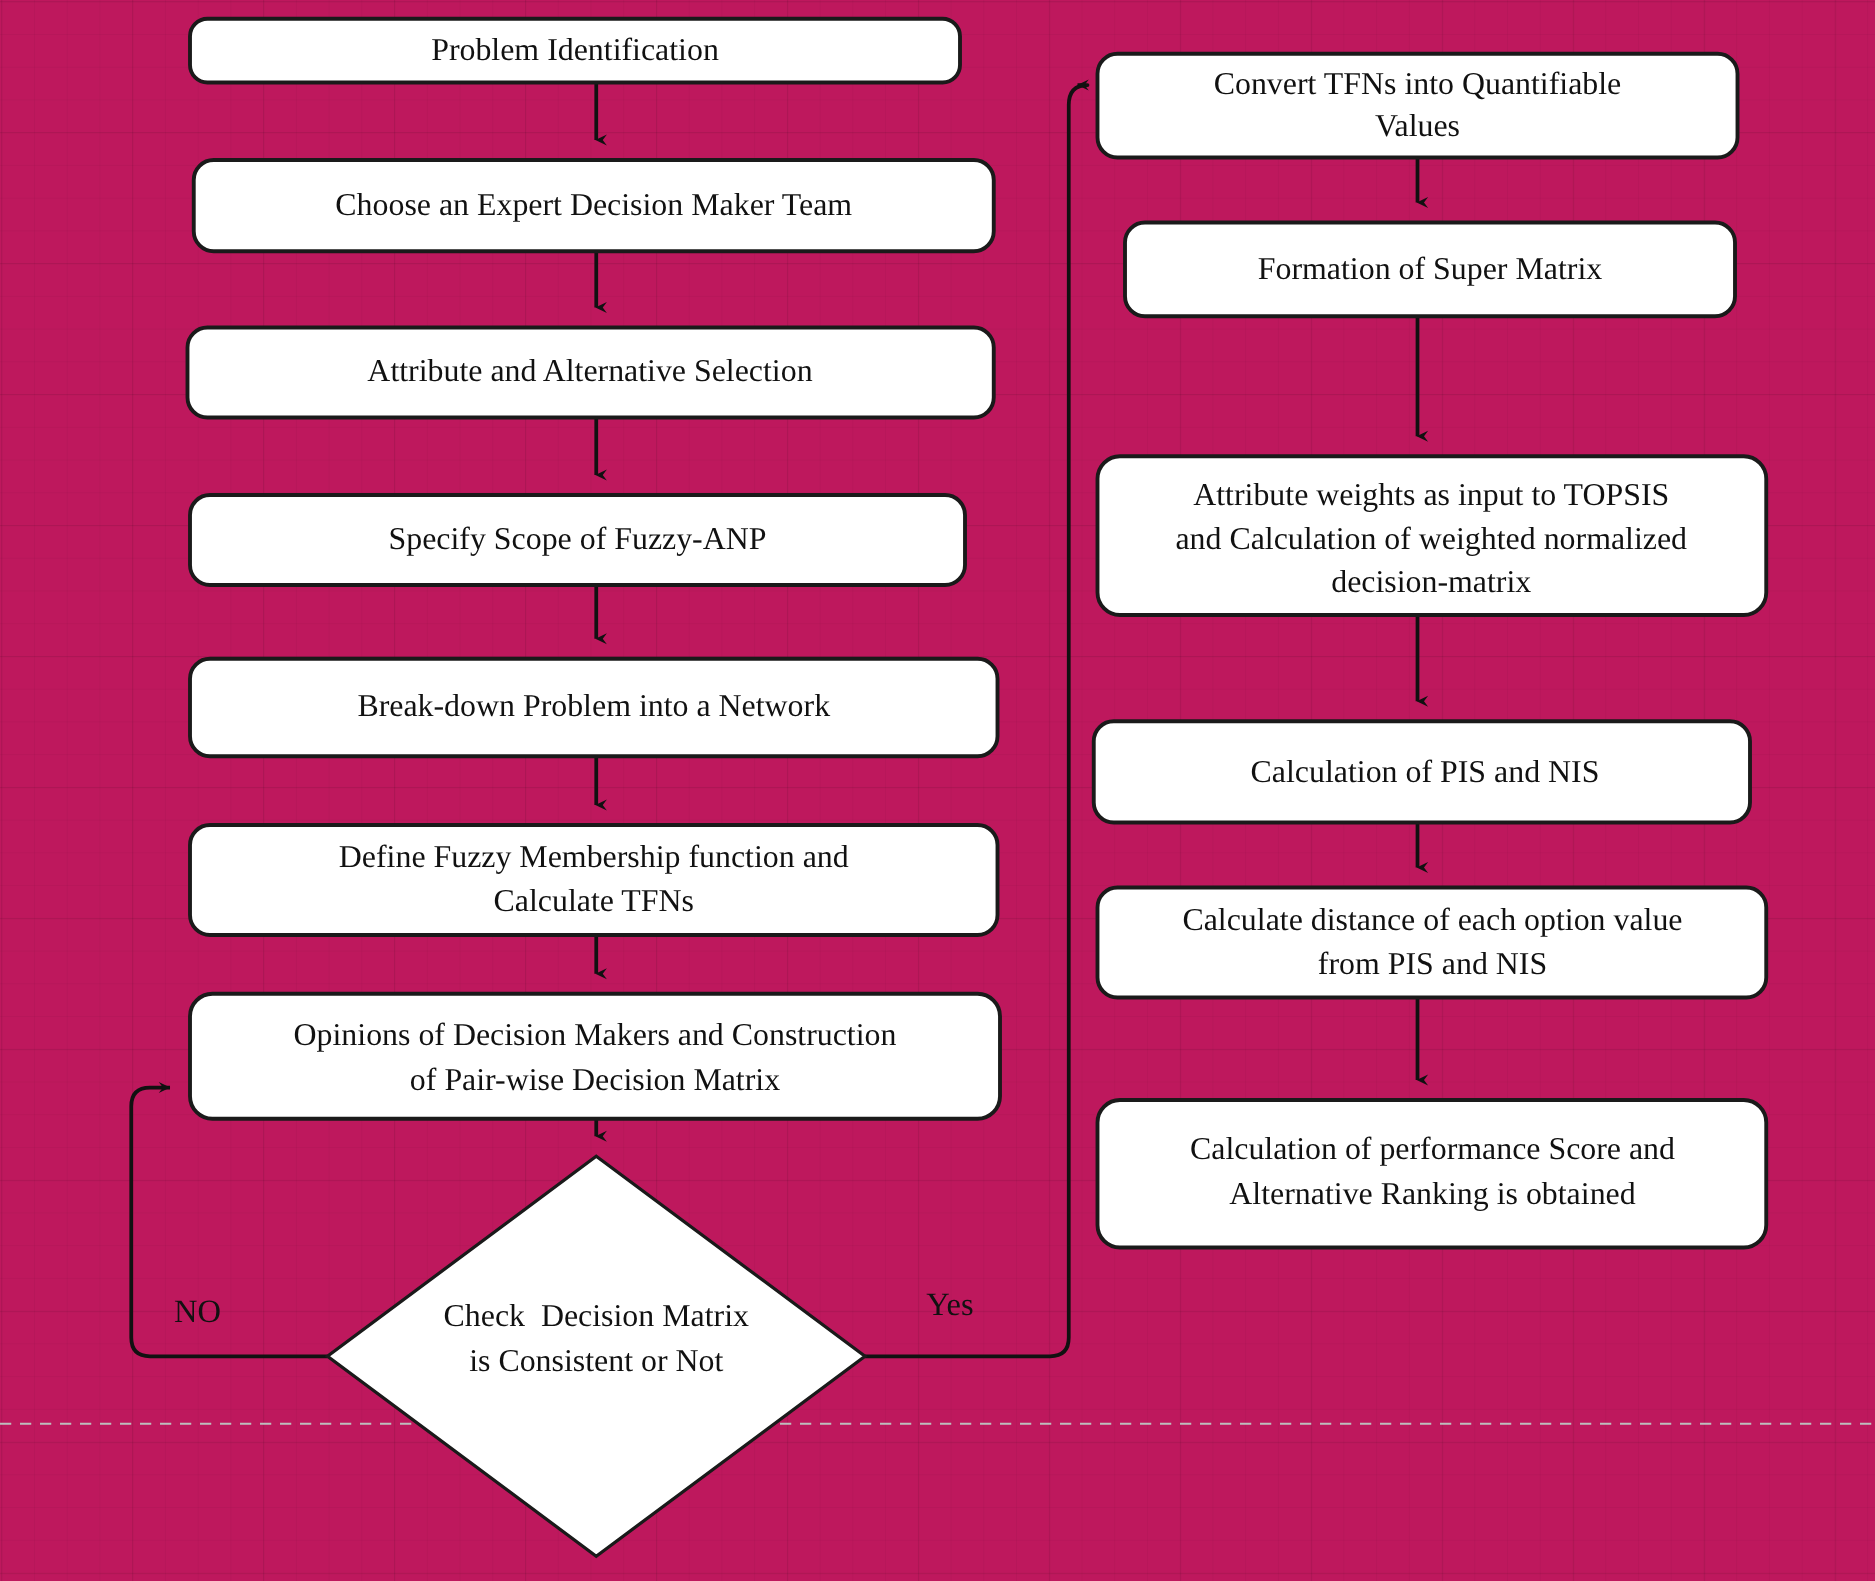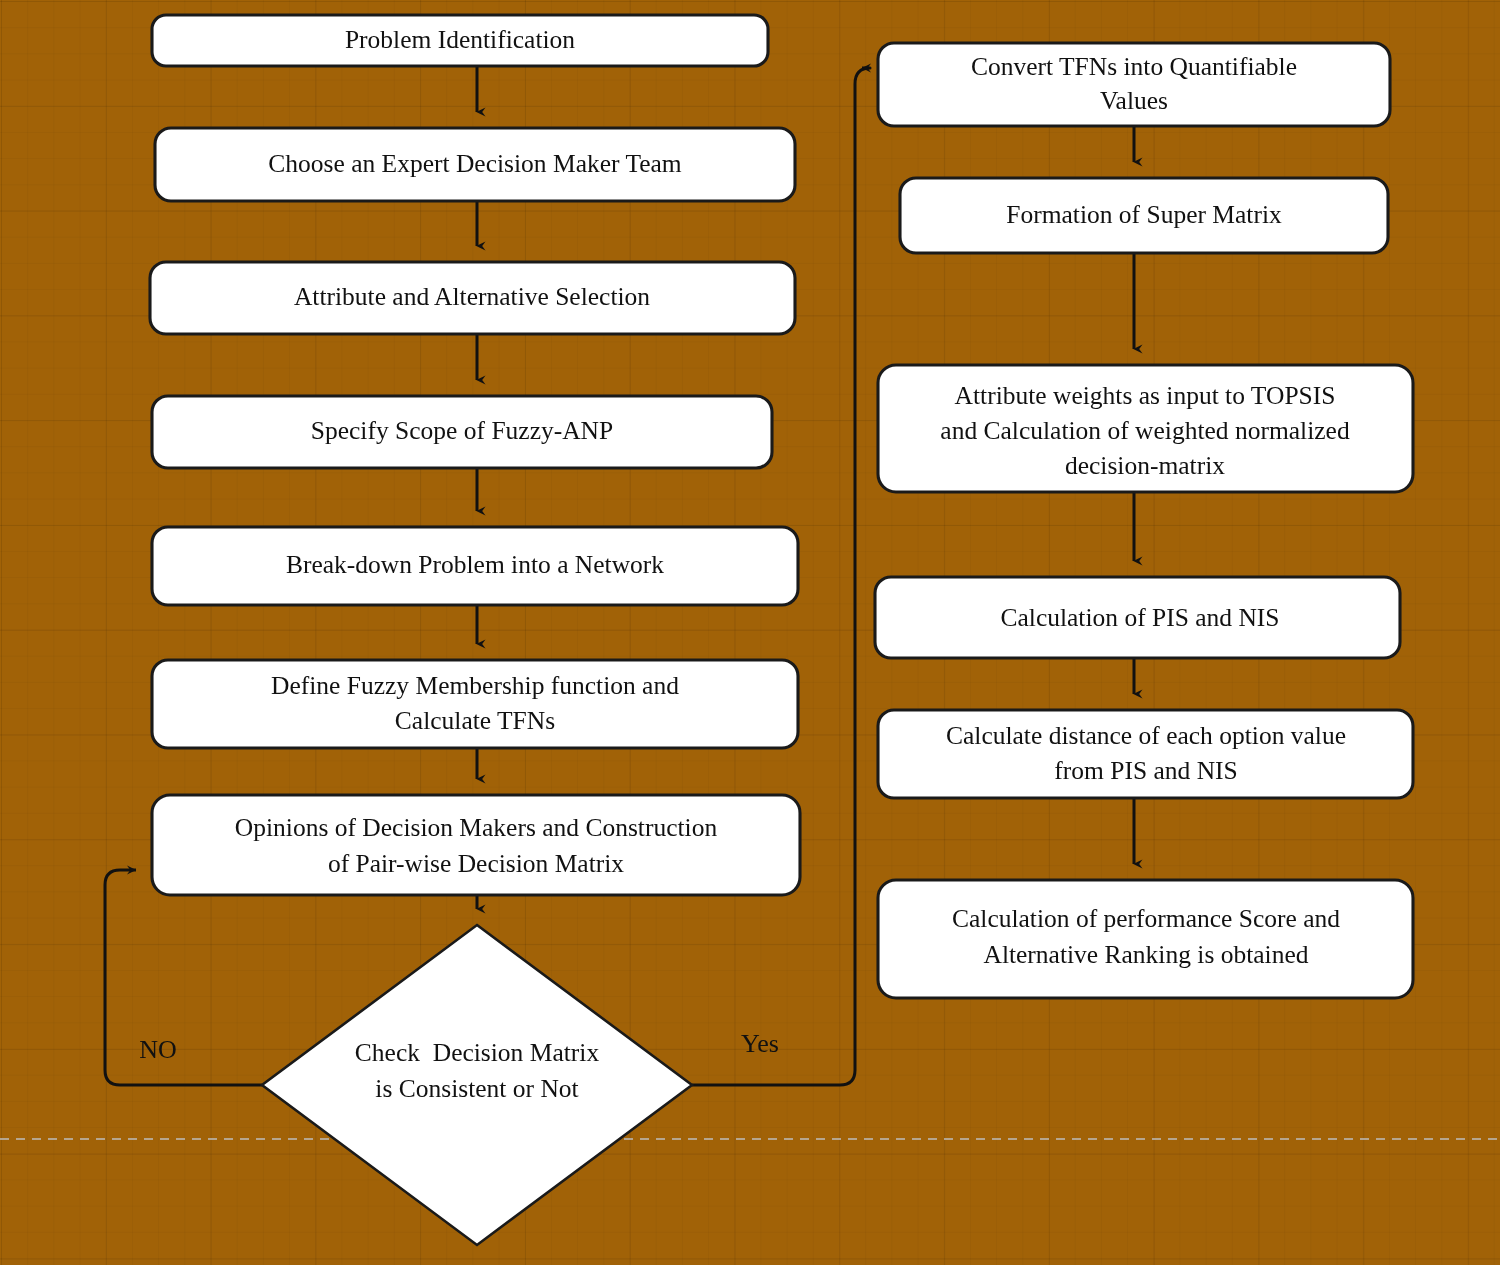--- a/index.html
+++ b/index.html
@@ -5,21 +5,21 @@
 <style>
   html, body {
     margin: 0;
     padding: 0;
     background: #ffffff;
   }
   #canvas {
     position: relative;
     width: 1500px;
     height: 1265px;
-    background: #a16207;
+    background: #be185d;
     overflow: hidden;
     font-family: "Liberation Serif", "DejaVu Serif", serif;
   }
   
   #grid-background {
     position: absolute;
     inset: 0;
     background-image:
       linear-gradient(to right,  rgba(0,0,0,0.035) 1px, transparent 1px),
       linear-gradient(to bottom, rgba(0,0,0,0.035) 1px, transparent 1px),

